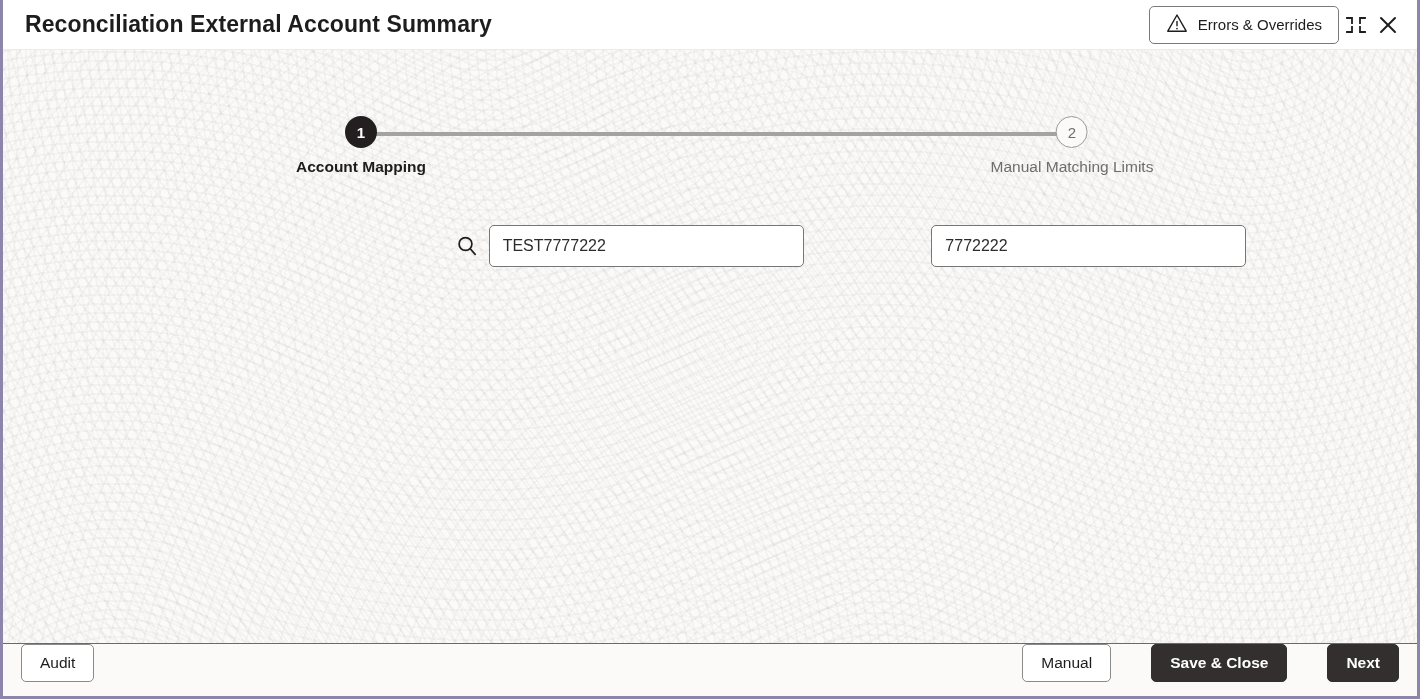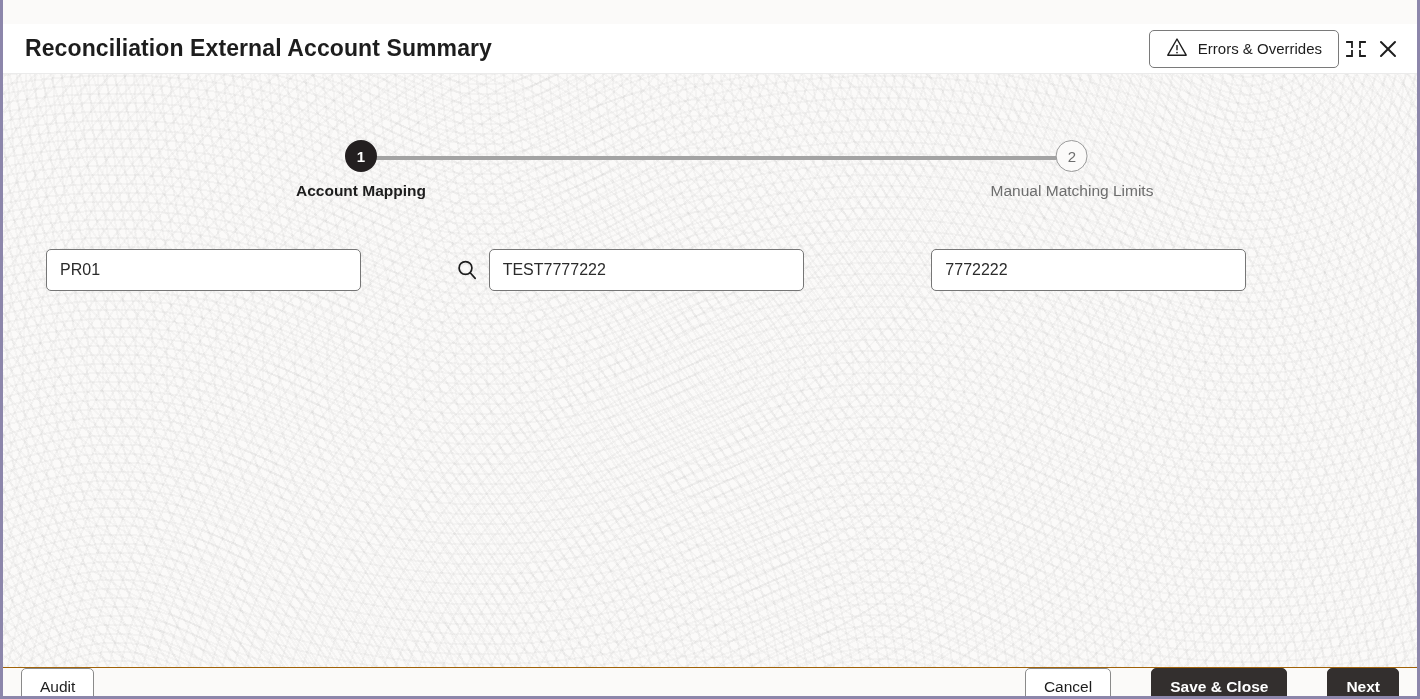--- a/index.html
+++ b/index.html
@@ -33,21 +33,20 @@
     overflow: hidden;
   }
 
   
   .titlebar {
     position: relative; z-index: 3;
     height: 50px; background: #ffffff;
     display: flex; align-items: center;
     padding: 0 14px 0 22px;
     border-bottom: 1px solid #ebebeb;
-    margin-top: 24px;
   }
   .title {
     font-size: 23px; font-weight: bold; color: #1d1d1d;
     letter-spacing: .1px; flex: 1;
   }
   .hdr-right { display: flex; align-items: center; gap: 2px; }
   .eo-btn {
     display: flex; align-items: center; gap: 10px;
     height: 38px; padding: 0 16px;
     border: 1px solid #7a7a7a; border-radius: 5px;
@@ -276,21 +275,20 @@
       </div>
 
       <div class="section-title">Account Mapping</div>
 
       <div class="card form-card">
         <div class="form-row">
 
           <div class="field">
             <div class="field-label">Reconciliation Product</div>
             <div class="input-wrap">
-              <input class="txt" type="text" value="PR01" style="">
               <button class="lov">
                 <svg width="24" height="24" viewBox="0 0 24 24">
                   <circle cx="10.5" cy="10" r="6.4" fill="none" stroke="#1d1d1d" stroke-width="1.7"></circle>
                   <line x1="15.2" y1="14.8" x2="20.2" y2="20.4" stroke="#1d1d1d" stroke-width="1.7" stroke-linecap="round"></line>
                 </svg>
               </button>
             </div>
           </div>
 
           <div class="field">
@@ -444,18 +442,18 @@
               </g>
             </svg>
           </button>
         </div>
       </div>
     </div>
 
     <div class="footer">
       <button class="btn btn-ghost btn-audit">Audit</button>
       <span class="spacer"></span>
-      <button class="btn btn-ghost">Cancel</button>
+      <button class="btn btn-ghost">Manual</button>
       <button class="btn btn-dark">Save &amp; Close</button>
       <button class="btn btn-dark">Next</button>
     </div>
   </div>
 </div>
 
 </body></html>

